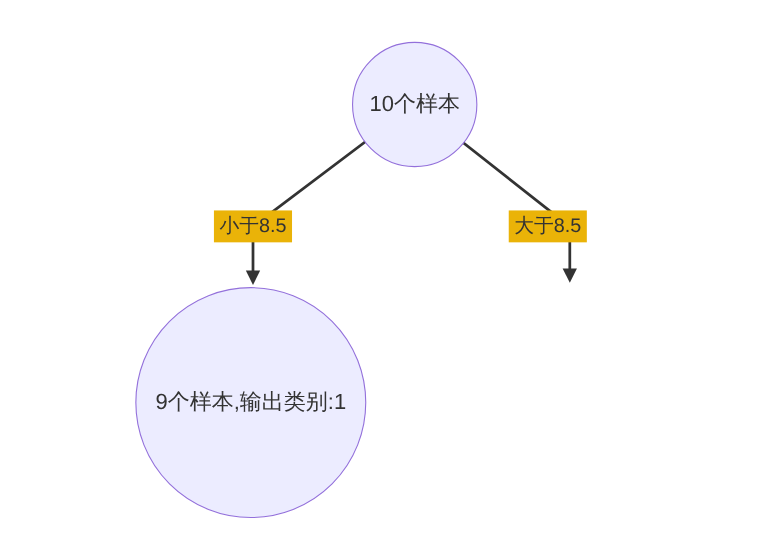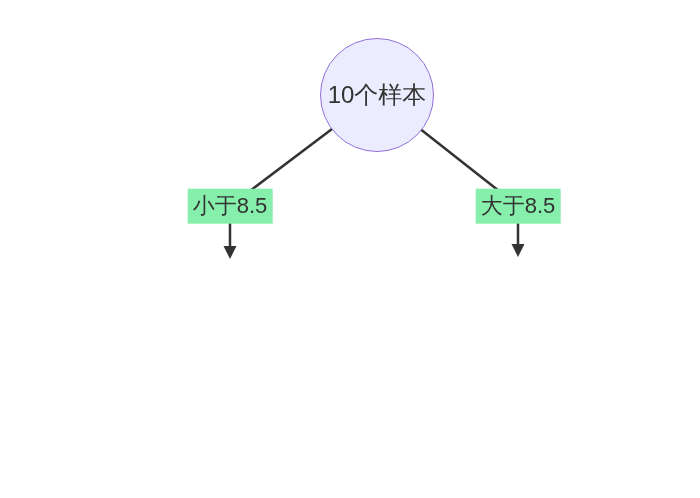--- a/index.html
+++ b/index.html
@@ -22,49 +22,49 @@
   .node-circle {
     position: absolute;
     border-radius: 50%;
     background: #ECECFF;
     border: 1.5px solid #9370DB;
     display: flex;
     align-items: center;
     justify-content: center;
     text-align: center;
     color: #333333;
-    font-size: 24px;
+    font-size: 20px;
     line-height: 1.25;
     box-sizing: border-box;
     white-space: nowrap;
   }
   .node-root {
     left: 320px; top: 38px;
     width: 114px; height: 114px;
   }
   .node-leaf-left {
     left: 123px; top: 261px;
     width: 210px; height: 210px;
   }
   .node-leaf-right {
     left: 407px; top: 259px;
     width: 222px; height: 222px;
   }
   .edge-label {
     position: absolute;
     transform: translate(-50%, -50%);
-    background: #86efac;
+    background: #eab308;
     color: #333333;
-    font-size: 22px;
+    font-size: 18px;
     line-height: 1.3;
     padding: 3px 5px;
     white-space: nowrap;
   }
   .edge-label-left { left: 230px; top: 206px; }
-  .edge-label-right { left: 518px; top: 206px; }
+  .edge-label-right { left: 498px; top: 206px; }
 </style>
 </head>
 <body>
 
 <div class="canvas">
 
   <svg class="edges-svg" viewBox="0 0 700 498" xmlns="http://www.w3.org/2000/svg">
 
     <line x1="377" y1="95" x2="230" y2="206" stroke="#333333" stroke-width="2.5" stroke-linecap="round"></line>
 
@@ -78,15 +78,18 @@
   </svg>
 
   <div class="edge-label edge-label-left">小于8.5</div>
 
   <div class="edge-label edge-label-right">大于8.5</div>
 
   <div class="node-circle node-root">
     <span>10个样本</span>
   </div>
 
+  <div class="node-circle node-leaf-left">
+    <span>9个样本,输出类别:1</span>
+  </div>
 
 
 </div>
 
 </body></html>

